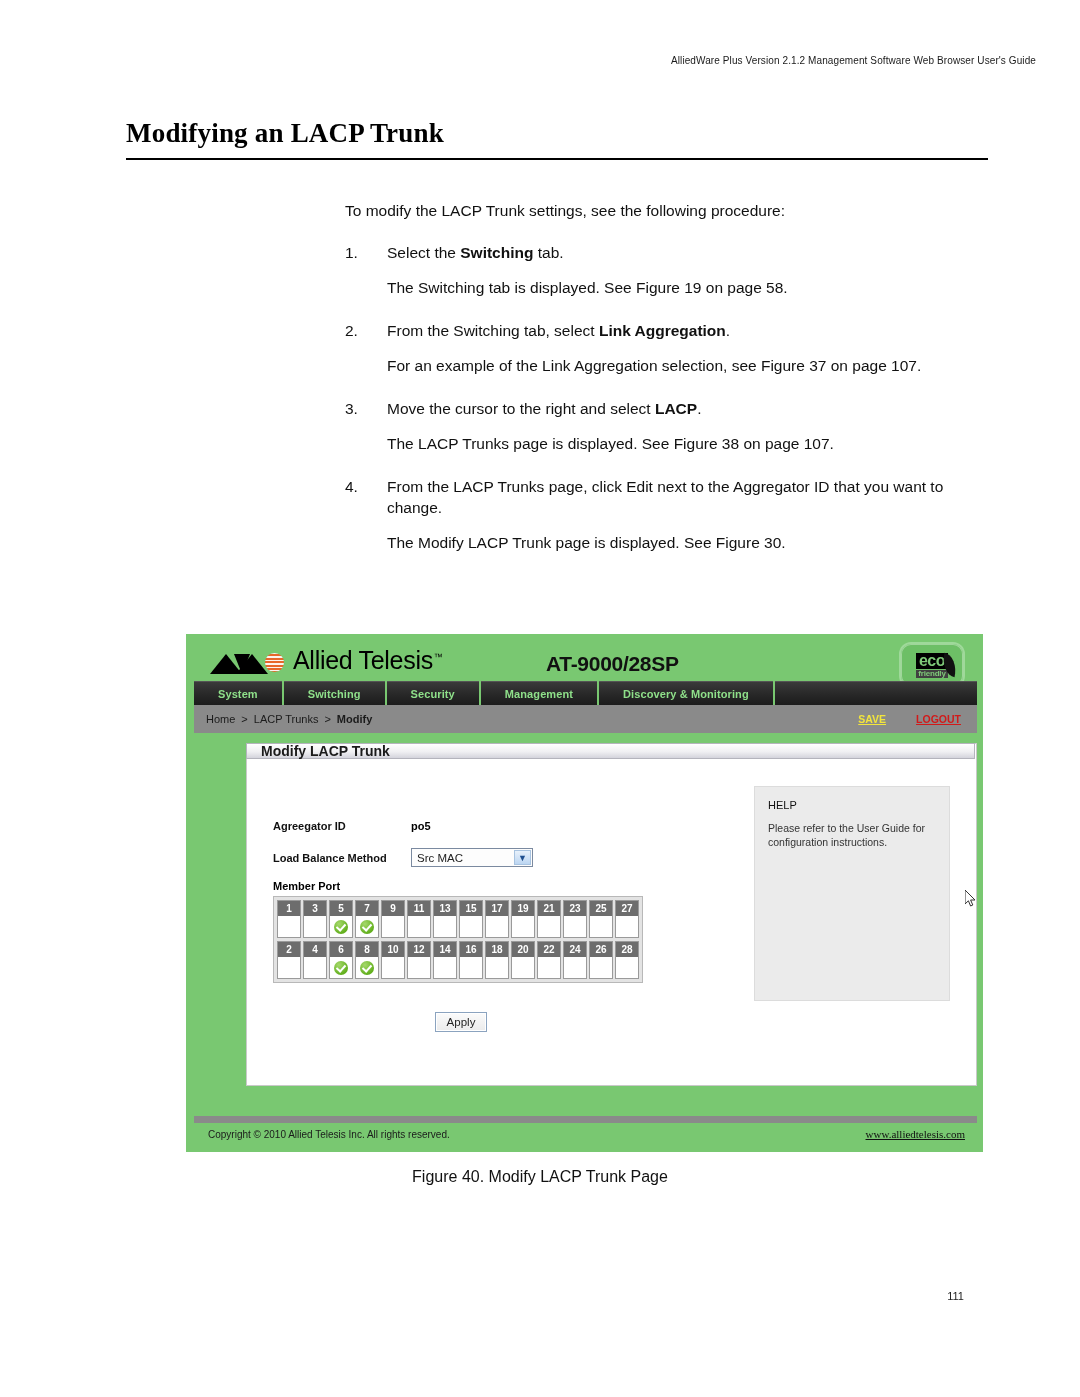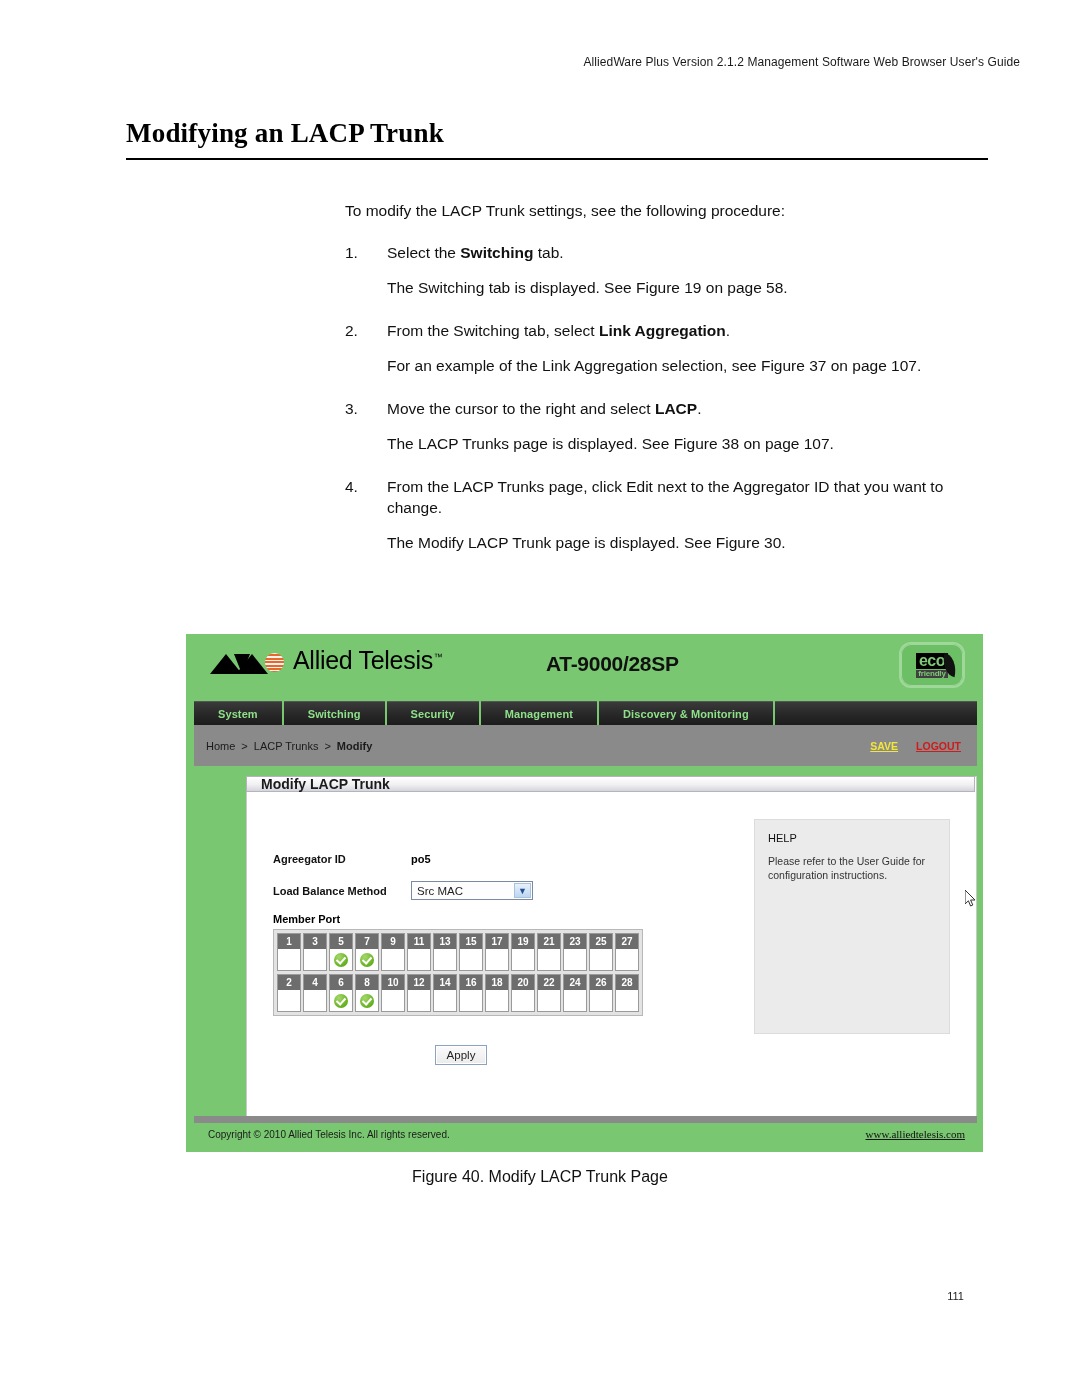--- a/index.html
+++ b/index.html
@@ -16,23 +16,23 @@
     overflow: hidden;
   }
 
   
   .doc-header {
     position: absolute;
     top: 55px;
     left: 0;
     width: 1080px;
     text-align: right;
-    padding-right: 60px;
-    box-sizing: border-box;
-    font-size: 12px;
+    padding-right: 44px;
+    box-sizing: border-box;
+    font-size: 10px;
     color: #1a1a1a;
     letter-spacing: 0.1px;
   }
 
   .page-title {
     position: absolute;
     top: 118px;
     left: 126px;
     font-family: "Liberation Serif", serif;
     font-weight: bold;
@@ -90,21 +90,21 @@
     overflow: hidden;
   }
   .fig-inner {
     position: absolute;
     inset: 0;
   }
 
   
   .ui-topbar {
     position: relative;
-    height: 67px;
+    height: 47px;
     background: #79c871;
   }
   .logo-wrap {
     position: absolute;
     left: 24px;
     top: 12px;
     display: flex;
     align-items: center;
   }
   .logo-mark { position: relative; width: 74px; height: 26px; }
@@ -229,36 +229,36 @@
   }
   .ui-tab-filler {
     flex: 1;
     background-image: linear-gradient(to bottom, #3a3a3a 0%, #262626 60%, #1c1c1c 100%);
     border-top: 1px solid #555;
   }
 
   
   .ui-crumbbar {
     position: relative;
-    height: 41px;
+    height: 28px;
     margin: 0 6px 0 8px;
     background: #8a8a8a;
     display: flex;
     align-items: center;
     padding: 0 12px;
     box-sizing: border-box;
     font-size: 11px;
     color: #1b1b1b;
   }
   .crumb-sep { margin: 0 6px; }
   .crumb-cur { font-weight: bold; }
   .crumb-right {
     margin-left: auto;
     display: flex;
-    gap: 18px;
+    gap: 30px;
     padding-right: 4px;
   }
   .lnk-save {
     color: #f2e53c;
     font-weight: bold;
     font-size: 10.5px;
     text-decoration: underline;
   }
   .lnk-logout {
     color: #d11a1a;

